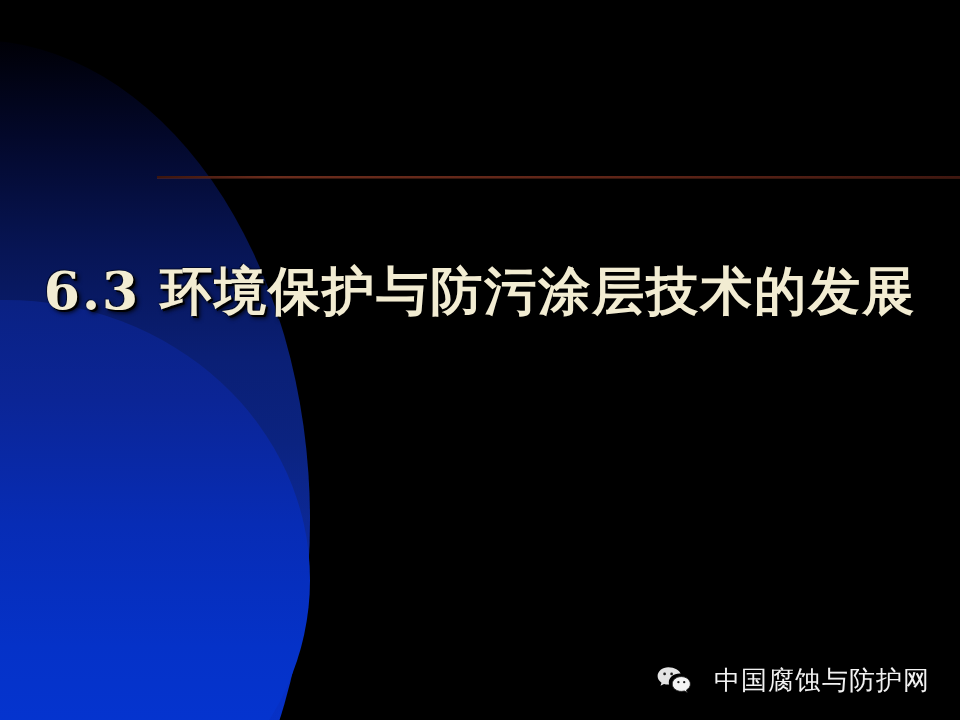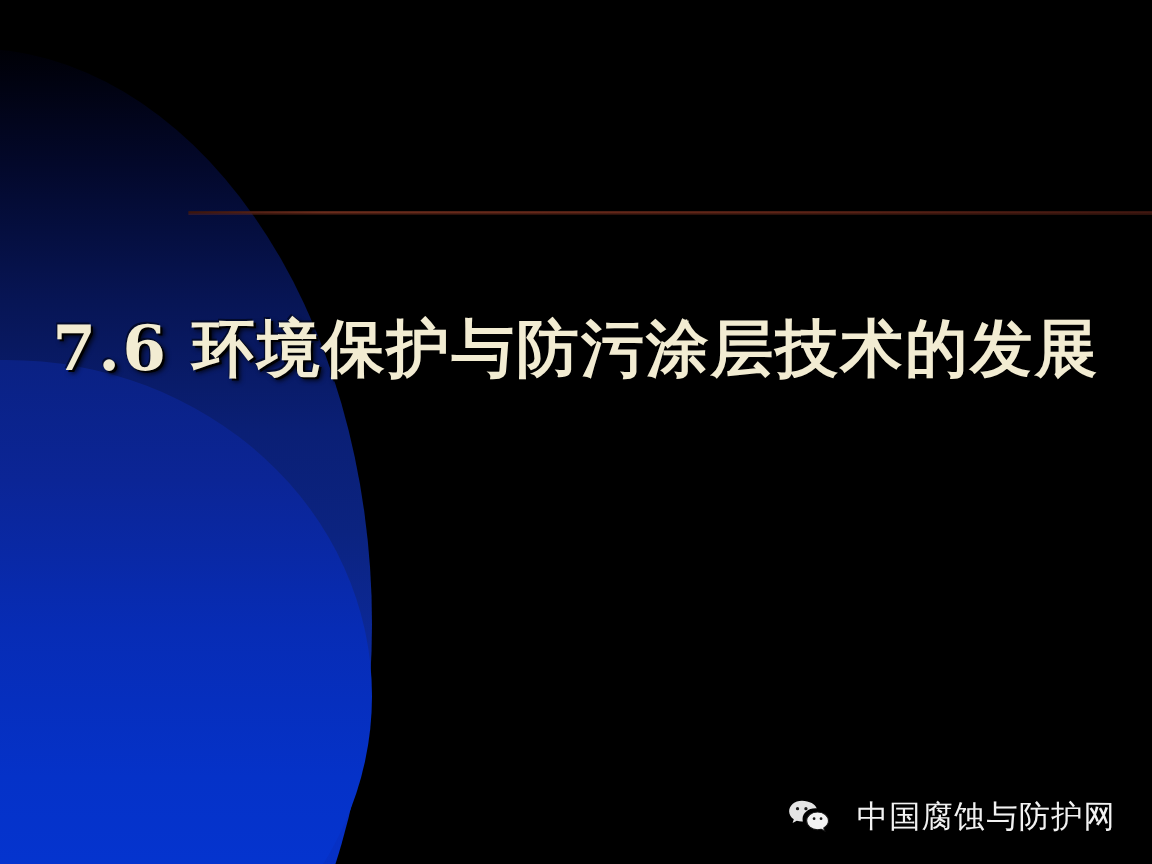--- a/index.html
+++ b/index.html
@@ -131,21 +131,21 @@
 
 <div class="slide">
 
   <div class="blue-ellipse"></div>
   <div class="blue-ellipse-lower"></div>
 
   <div class="hr-rule"></div>
   <div class="hr-rule-glow"></div>
 
   <div class="title-block">
-    <span class="title-text">7.6 环境保护与防污涂层技术的发展</span>
+    <span class="title-text">6.3 环境保护与防污涂层技术的发展</span>
   </div>
 
   <div class="watermark">
     <span class="wechat-icon-wrap">
       <svg class="wechat-icon" viewBox="0 0 34 29" xmlns="http://www.w3.org/2000/svg" aria-hidden="true">
 
         <path d="M11.3 1.2C5.3 1.2 0.6 5.2 0.6 10.0c0 2.7 1.5 5.1 3.9 6.7l-1.0 3.1 3.5-1.8c1.3 0.4 2.7 0.6 4.2 0.6 0.3 0 0.6 0 0.9 0 -0.2-0.7-0.3-1.4-0.3-2.1 0-4.9 4.8-8.9 10.7-8.9 0.4 0 0.7 0 1.1 0.1C22.7 4.3 17.5 1.2 11.3 1.2z" fill="#e4e4e4"></path>
         <circle cx="7.6" cy="7.9" r="1.35" fill="#1a1a1a"></circle>
         <circle cx="14.6" cy="7.9" r="1.35" fill="#1a1a1a"></circle>
 

